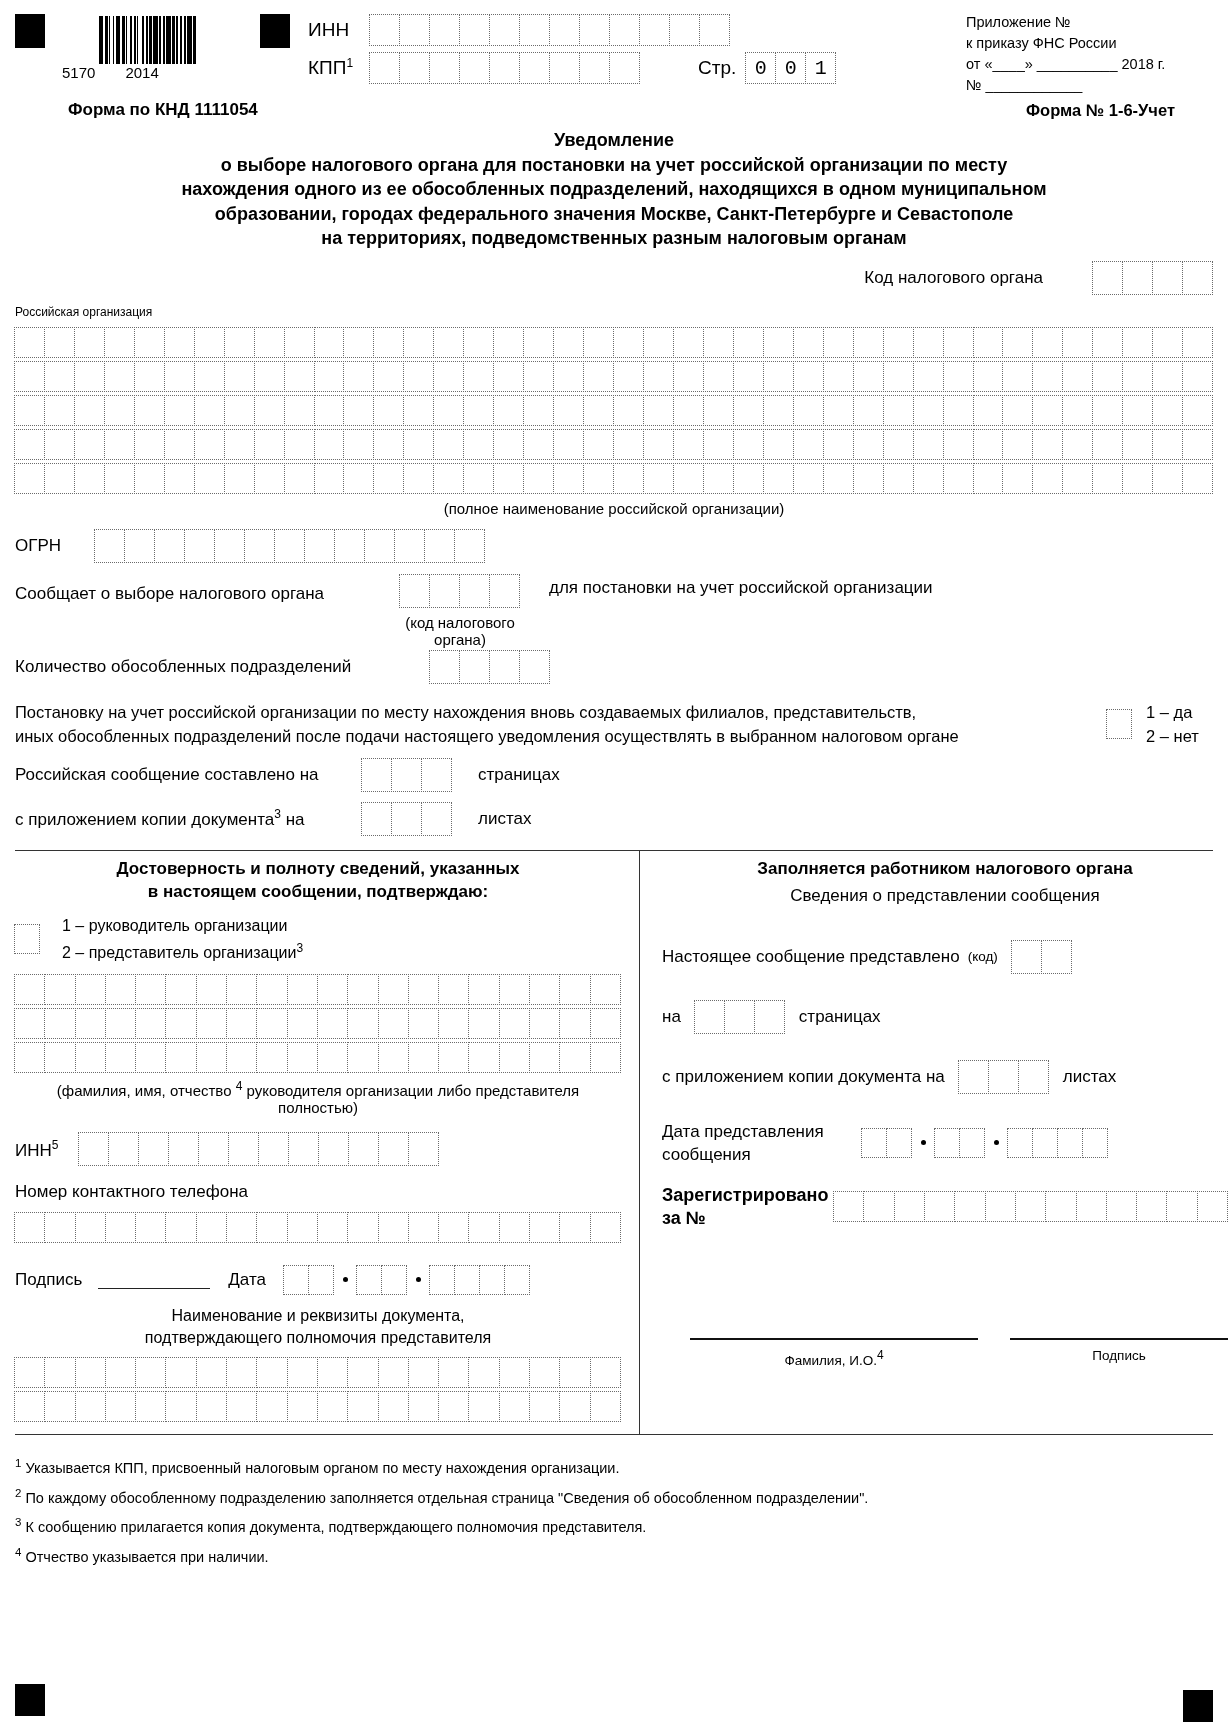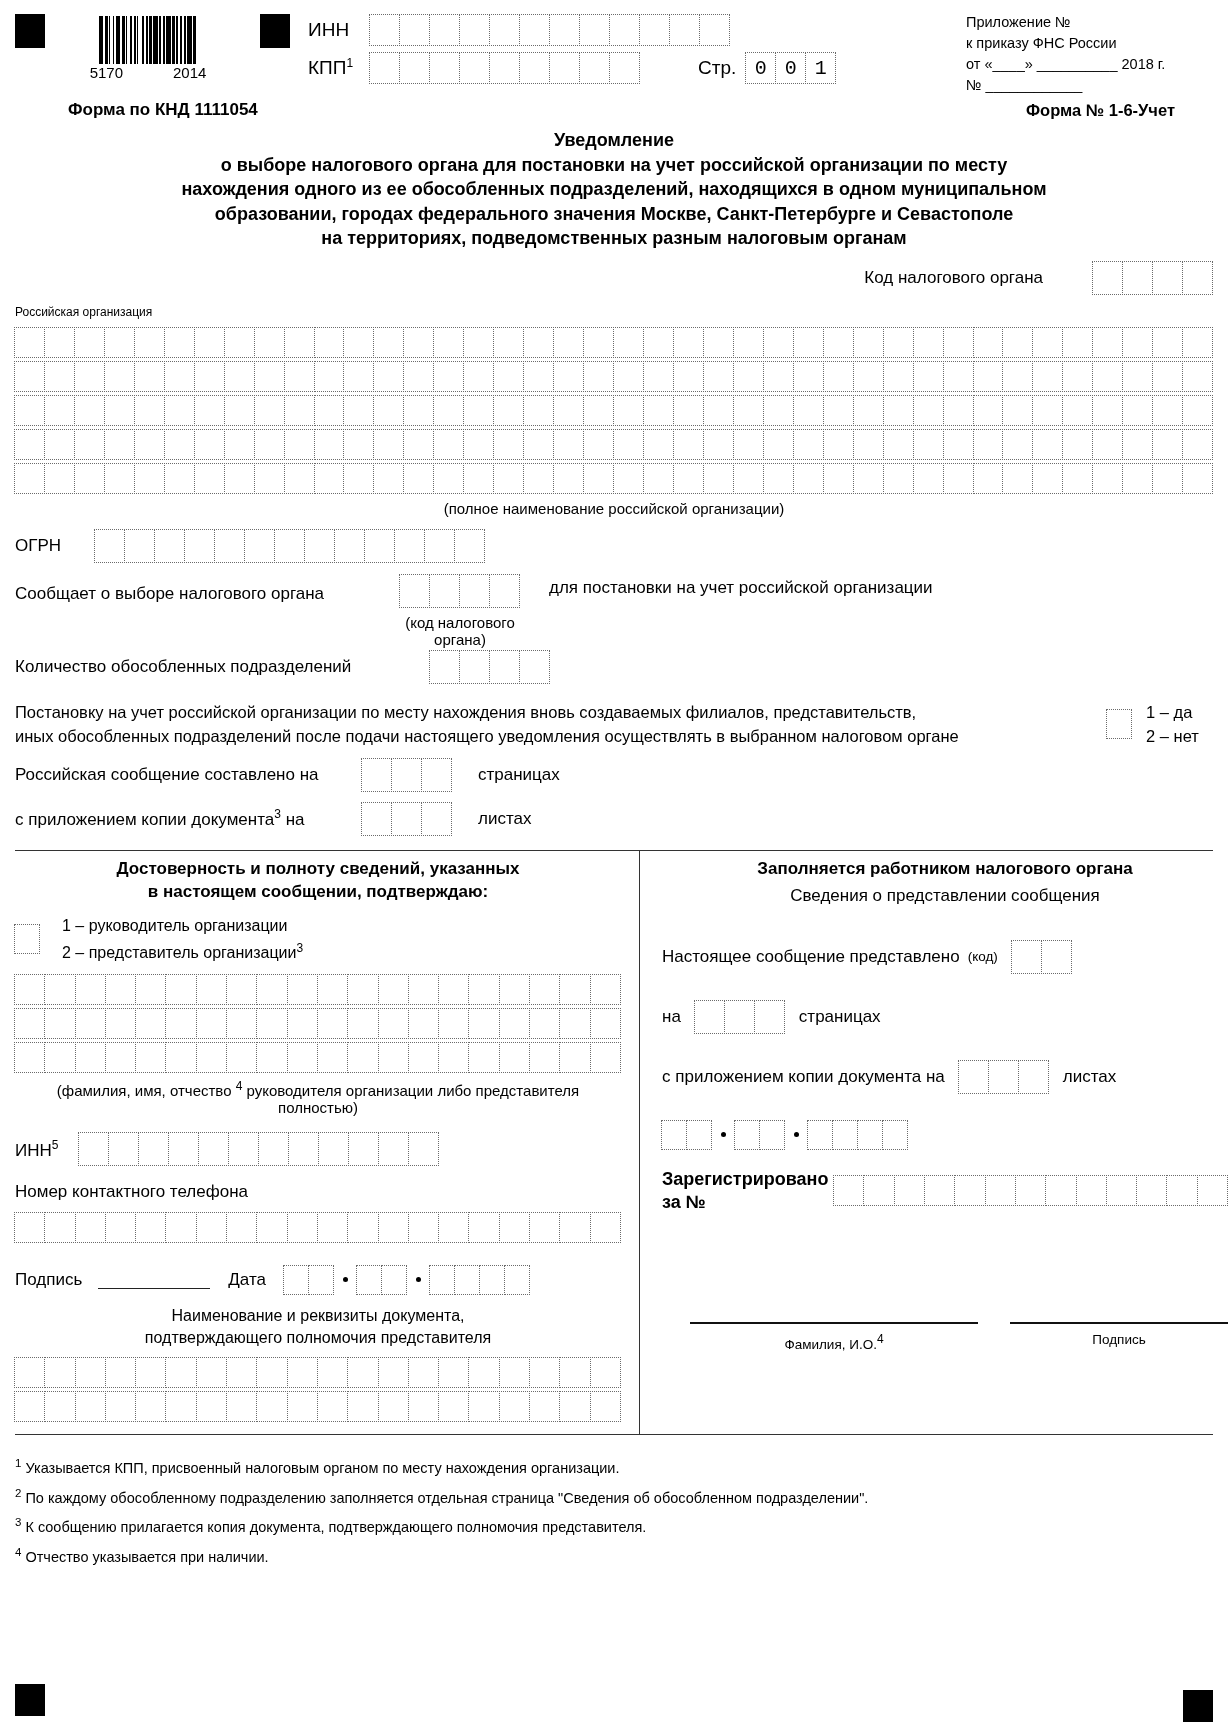--- a/index.html
+++ b/index.html
@@ -20,21 +20,21 @@
   .lbl{font-size:17px;}
   sup{font-size:12px;}
   
   .top-row{display:flex;align-items:flex-start;}
   .reg-mark{width:30px;height:34px;background:#000;flex:none;}
   .reg-mark-b{position:absolute;width:30px;height:32px;background:#000;}
   .barcode{margin:2px 26px 0 17px;flex:none;width:172px;text-align:center;}
   .bc-bars{display:flex;align-items:stretch;height:54px;justify-content:center;}
   .bc-bar{background:#000;flex:none;}
   .bc-space{flex:none;}
-  .bc-digits{display:flex;justify-content:center;gap:50px;font-size:15px;margin-top:-6px;background:#fff;position:relative;}
+  .bc-digits{display:flex;gap:30px;font-size:15px;margin-top:-6px;background:#fff;position:relative;}
   .id-fields{margin-left:18px;}
   .id-row{display:flex;align-items:center;}
   .id-row + .id-row{margin-top:6px;}
   .id-label{font-size:19px;width:62px;flex:none;}
   .page-group{display:flex;align-items:center;margin-left:58px;}
   .page-label{font-size:19px;margin-right:10px;}
   .appendix{position:absolute;right:40px;top:12px;width:222px;font-size:14.5px;line-height:21px;}
   
   .form-line{display:flex;justify-content:space-between;align-items:flex-end;margin-top:16px;padding:0 38px 0 53px;}
   .knd{font-size:17px;font-weight:bold;}
@@ -785,20 +785,24 @@
         <span class="cells cells-tall r-gap">
             <div class="cell-row">
               <span class="cell"></span>
               <span class="cell"></span>
               <span class="cell"></span>
             </div>
           </span>
         <span class="lbl">листах</span>
       </div>
       <div class="r-row">
+        <span class="r-datelabel">
+          <div>Дата представления</div>
+          <div>сообщения</div>
+        </span>
         <span class="date-group">
           <span class="cells">
               <div class="cell-row">
                 <span class="cell"></span>
                 <span class="cell"></span>
               </div>
             </span>
           <span class="date-dot"></span>
           <span class="cells">
               <div class="cell-row">

